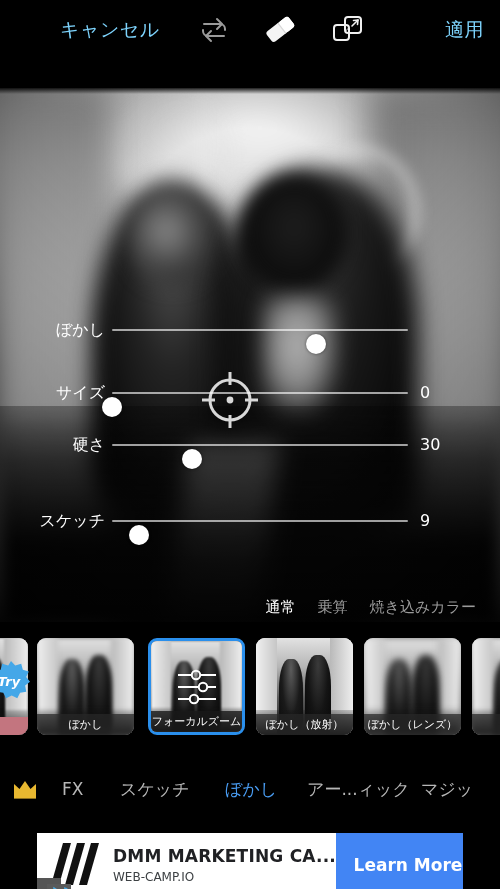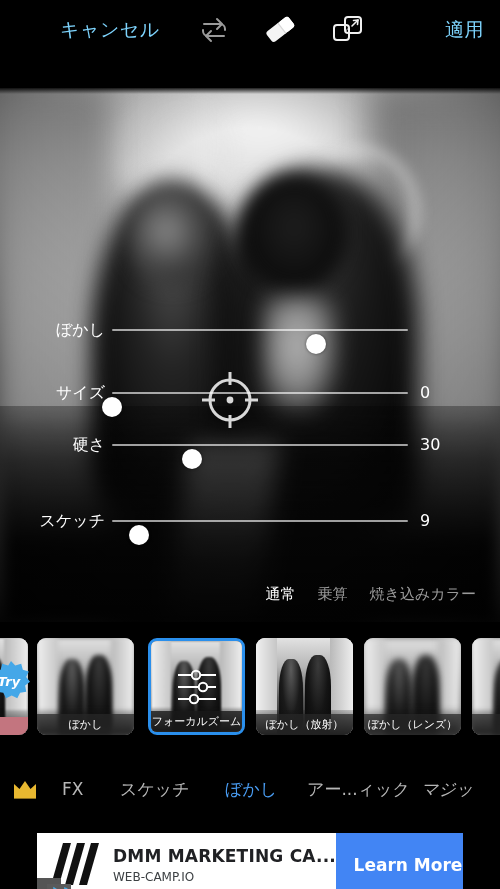--- a/index.html
+++ b/index.html
@@ -143,21 +143,21 @@
     box-shadow: 0 0 3px rgba(0,0,0,.5);
   }
   .sl-value {
     position: absolute; left: 420px; width: 70px; text-align: left;
     color: #fff; font-size: 16px; line-height: 30px;
   }
 
   
   .blend-row {
     position: absolute; left: 0; top: 585px; width: 490px; height: 32px;
-    display: flex; justify-content: flex-end; align-items: flex-start;
+    display: flex; justify-content: flex-end; align-items: flex-end;
     padding-right: 14px; gap: 22px;
   }
   .blend-item { font-size: 15px; color: #9a9a9a; white-space: nowrap; }
   .blend-item.active { color: #ffffff; }
 
   
   .thumbs {
     position: absolute; left: 0; top: 624px; width: 500px; height: 132px;
     background: #000; overflow: hidden;
   }
@@ -436,21 +436,21 @@
     <div class="crown">
       <svg width="26" height="22" viewBox="0 0 26 22">
         <path d="M2 18 L2 6 L7.5 11 L13 3 L18.5 11 L24 6 L24 18 Z" fill="#e8b830"></path>
         <rect x="2" y="18" width="22" height="2.6" fill="#e8b830"></rect>
       </svg>
     </div>
     <div class="cat" style="left:62px;text-align:right;">FX</div>
     <div class="cat" style="left:120px;">スケッチ</div>
     <div class="cat active" style="left:225px;">ぼかし</div>
     <div class="cat" style="left:307px;text-align:center;">アー...ィック</div>
-    <div class="cat" style="left:421px;font-style:italic;">マジッ</div>
+    <div class="cat" style="left:421px;">マジッ</div>
   </div>
 
   <div class="ad">
     <div class="ad-logo">
       <svg width="58" height="52" viewBox="0 0 58 52">
         <polygon points="4,46 16,4 24,4 12,46" fill="#111"></polygon>
         <polygon points="18,46 30,4 38,4 26,46" fill="#111"></polygon>
         <polygon points="32,46 44,4 52,4 40,46" fill="#111"></polygon>
       </svg>
       <div class="adchoice">

